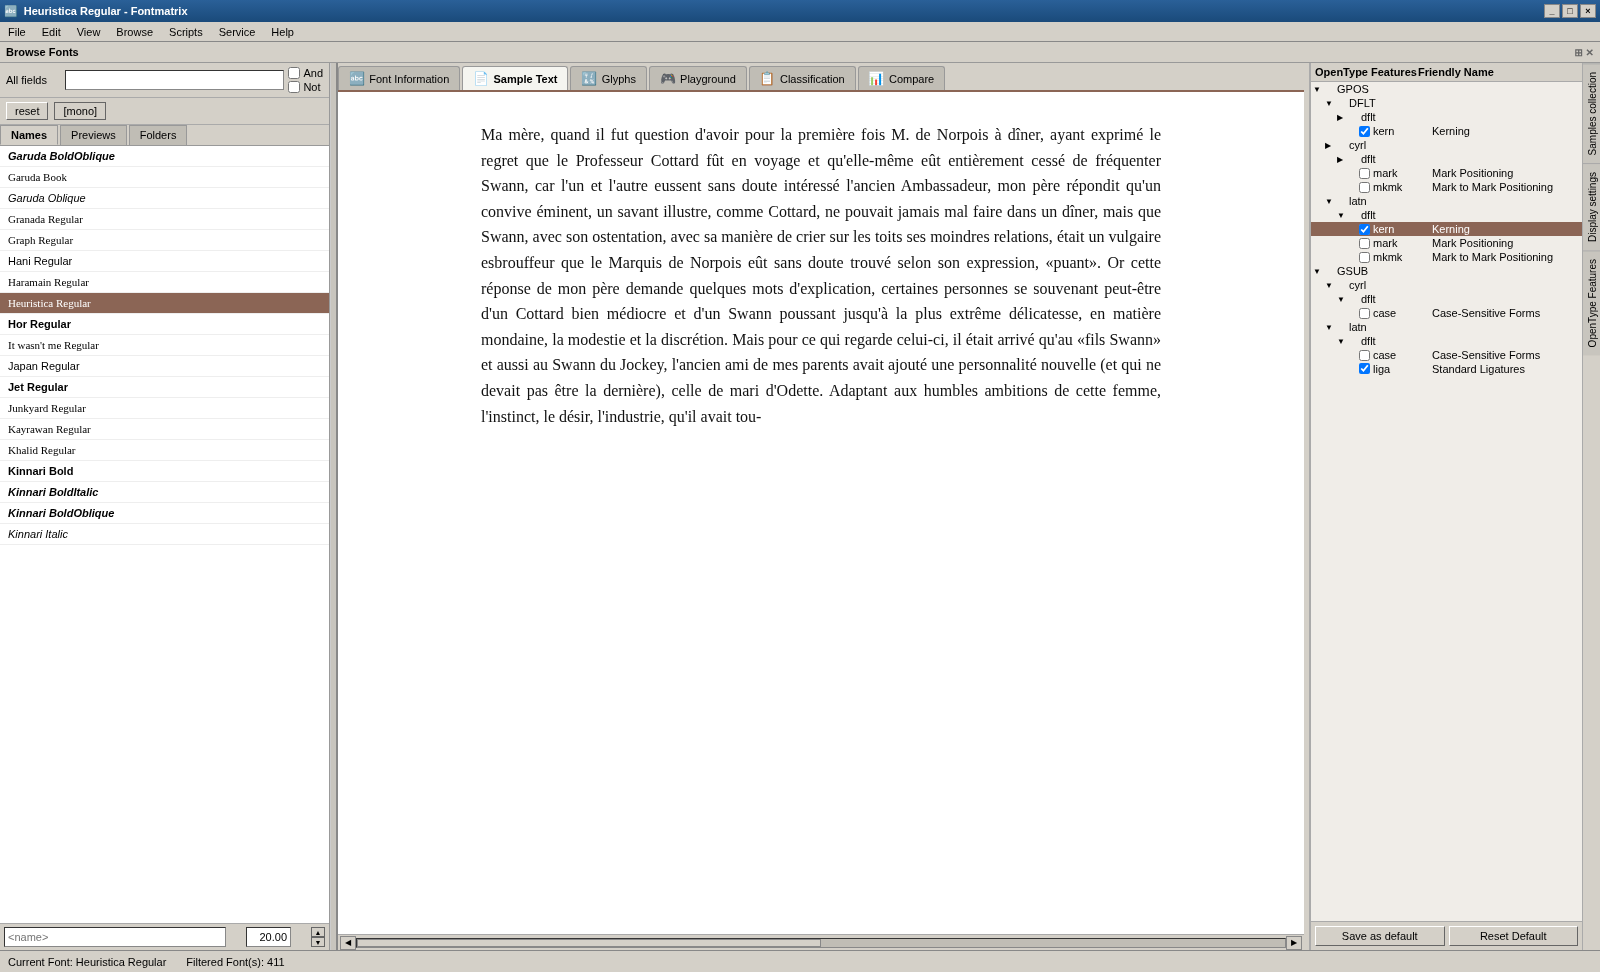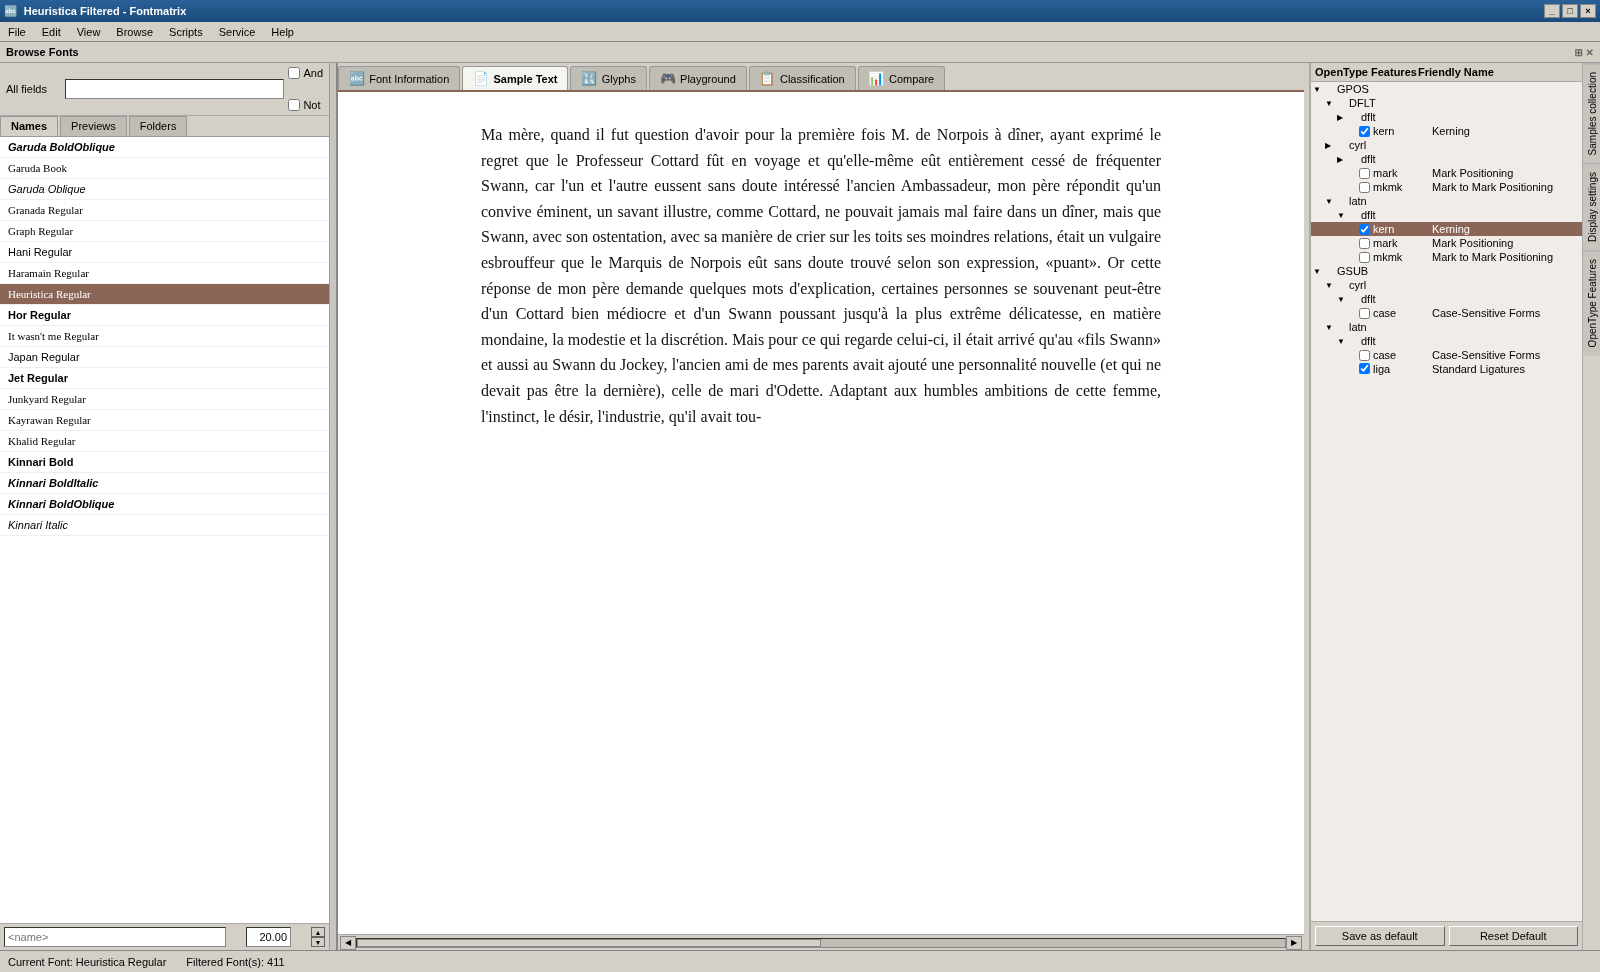--- a/index.html
+++ b/index.html
@@ -397,21 +397,21 @@
       border-right: 2px solid #888;
       border-left: 1px solid #ccc;
     }
   </style>
 </head>
 <body>
 
 <div id="titlebar">
   <div id="titlebar-title">
     <span>🔤</span>
-    <span>Heuristica Filtered - Fontmatrix</span>
+    <span>Heuristica Regular - Fontmatrix</span>
   </div>
   <div id="titlebar-controls">
     <div class="title-btn">_</div>
     <div class="title-btn">□</div>
     <div class="title-btn">×</div>
   </div>
 </div>
 
 <div id="menubar">
   <div class="menu-item">File</div>
@@ -431,33 +431,37 @@
   </div>
 
   <div id="content">
 
     <div id="left-panel">
 
       <div id="filter-row">
         <div class="filter-line">
           <span class="filter-label">All fields</span>
           <input class="filter-input" type="text" style="">
-          <div style="display:flex; flex-direction:column; gap:20px;">
+          <div style="display:flex; flex-direction:column; gap:2px;">
             <label class="checkbox-group">
               <input type="checkbox" style="">
               <span>And</span>
             </label>
             <label class="checkbox-group">
               <input type="checkbox" style="">
               <span>Not</span>
             </label>
           </div>
         </div>
       </div>
 
+      <div id="reset-row">
+        <button class="small-btn">reset</button>
+        <span class="mono-badge">[mono]</span>
+      </div>
 
       <div id="left-tabs">
         <div class="left-tab active">Names</div>
         <div class="left-tab">Previews</div>
         <div class="left-tab">Folders</div>
       </div>
 
       <div id="font-list">
       <div class="font-item" style="font-style: italic; font-weight: bold; font-family: sans-serif;">Garuda BoldOblique</div>
           <div class="font-item" style="font-family: Liberation Serif, serif;">Garuda Book</div>

